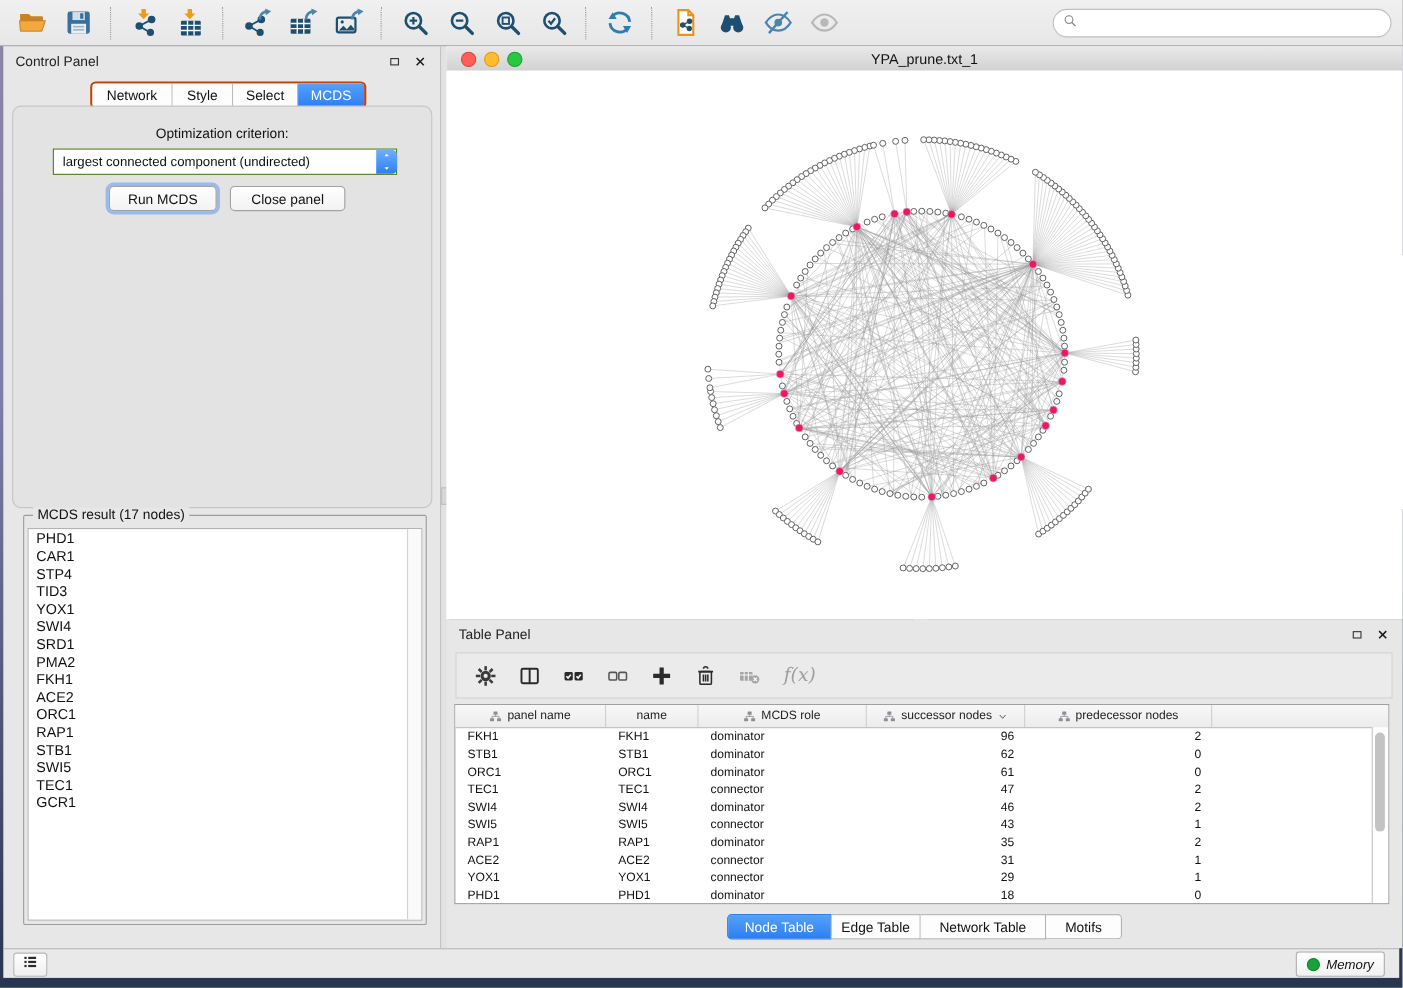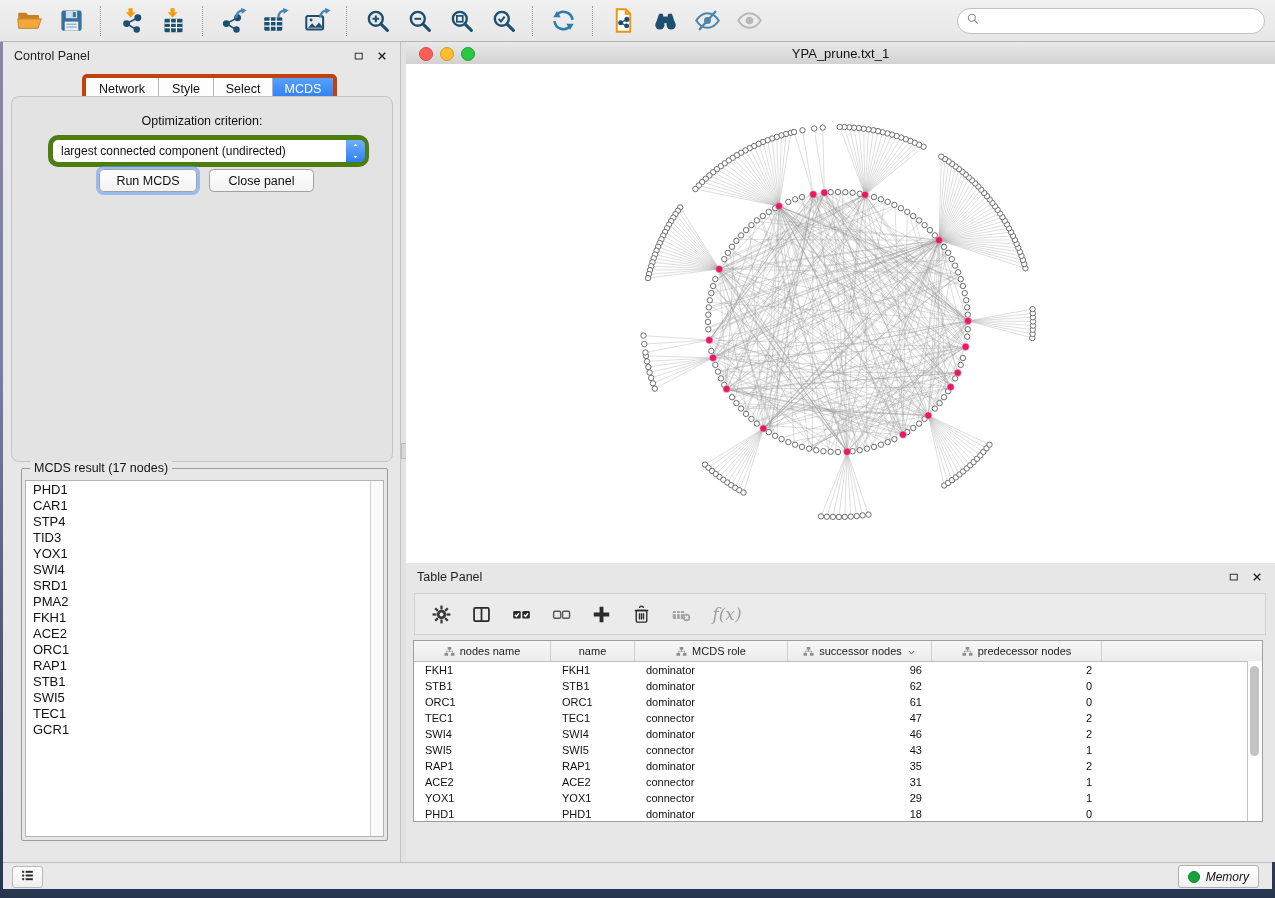--- a/index.html
+++ b/index.html
@@ -20,28 +20,28 @@
   .search-box{position:absolute;right:10px;top:8px;width:290px;height:24px;background:#fff;
     border:1px solid #c0c0c0;border-radius:13px;display:flex;align-items:center;padding:0 8px;}
   .search-box svg{width:14px;height:14px;margin-right:5px;flex:none;}
   .search-box input{border:none;outline:none;flex:1;font:12px "Liberation Sans",sans-serif;background:transparent;}
   
   .cpanel{left:3px;top:42px;width:397px;height:820px;background:#e7e7e7;border-right:1px solid #bdbdbd;}
   .panel-hdr{height:27px;display:flex;align-items:center;font-size:12.5px;color:#222;padding:0 11px;}
   .panel-hdr .ttl{flex:1;}
   .hdr-ico{width:15px;height:15px;margin-left:8px;display:flex;align-items:center;justify-content:center;}
   .hdr-ico svg{width:12px;height:12px;}
-  .seg-tabs{position:absolute;left:79px;top:32px;display:flex;height:21px;border:4px solid #c2410c;border-radius:5px;overflow:hidden;background:#fff;}
+  .seg-tabs{position:absolute;left:79px;top:32px;display:flex;height:21px;border:2px solid #c2410c;border-radius:5px;overflow:hidden;background:#fff;}
   .seg{display:flex;align-items:center;justify-content:center;font-size:12.5px;color:#111;border-right:1px solid #b5b5b5;background:#fdfdfd;cursor:default;}
   .seg:last-child{border-right:none;}
   .seg.on{background:linear-gradient(#55a1fb,#2e7ef2);color:#fff;}
   .cp-body{position:absolute;left:8px;top:54px;width:380px;height:364px;background:#e3e3e3;
     border:1px solid #c5c5c5;border-radius:8px;}
   .opt-label{position:absolute;left:0;top:17px;width:100%;text-align:center;font-size:12.5px;color:#111;}
-  .combo{position:absolute;left:36px;top:38px;width:311px;height:22px;background:#fff;border:5px solid #4d7c0f;border-radius:10px;display:flex;align-items:center;}
+  .combo{position:absolute;left:36px;top:38px;width:311px;height:22px;background:#fff;border:1px solid #4d7c0f;border-radius:0;display:flex;align-items:center;}
   .combo .val{flex:1;font-size:12px;color:#111;padding-left:8px;white-space:nowrap;overflow:hidden;}
   .combo .step{width:19px;height:22px;margin:-1px -1px -1px 0;border-radius:0 5px 5px 0;background:linear-gradient(#6fb0fc,#2e7ef2);display:flex;flex-direction:column;align-items:center;justify-content:center;}
   .combo .step svg{width:9px;height:8px;}
   .btn{position:absolute;height:21px;background:linear-gradient(#ffffff,#f2f2f2);border:1px solid #a2a2a2;border-radius:4.5px;font-size:12.5px;color:#111;display:flex;align-items:center;justify-content:center;}
   .btn.focus{box-shadow:0 0 0 3px rgba(100,160,250,.6);}
   .grp{position:absolute;left:18px;top:426px;width:365px;height:371px;border:1px solid #9d9d9d;border-radius:2px;}
   .grp-legend{position:absolute;left:8px;top:-8px;background:#e7e7e7;padding:0 4px;font-size:12.5px;color:#111;}
   .mcds-list{position:absolute;left:3px;top:11px;width:357px;height:355px;background:#fff;border:1px solid #b3b3b3;overflow:hidden;}
   .mcds-scroll{position:absolute;right:0;top:0;width:12px;height:100%;background:#fafafa;border-left:1px solid #d2d2d2;}
   .mcds-item{font-size:13px;color:#111;padding:1.5px 0 1.5px 7px;line-height:13px;}
@@ -1118,21 +1118,21 @@
     <div class="thead" id="thead">
         <div class="th" style="width: 137px;">
           <svg viewBox="0 0 24 24">
             <g fill="#8a8f94">
               <rect x="8" y="2" width="8" height="6" rx="1"></rect>
               <rect x="1" y="15" width="8" height="6" rx="1"></rect>
               <rect x="15" y="15" width="8" height="6" rx="1"></rect>
             </g>
             <path d="M12 8v3.5M5 15v-3.5h14V15" stroke="#8a8f94" stroke-width="1.6" fill="none"></path>
           </svg>
-          <span>nodes name</span>
+          <span>panel name</span>
         </div>
         <div class="th" style="width: 84px;">
           <span>name</span>
         </div>
         <div class="th" style="width: 153px;">
           <svg viewBox="0 0 24 24">
             <g fill="#8a8f94">
               <rect x="8" y="2" width="8" height="6" rx="1"></rect>
               <rect x="1" y="15" width="8" height="6" rx="1"></rect>
               <rect x="15" y="15" width="8" height="6" rx="1"></rect>
@@ -1237,20 +1237,26 @@
           <div class="td l" style="width: 84px;">PHD1</div>
           <div class="td l" style="width: 153px;">dominator</div>
           <div class="td r" style="width: 144px;">18</div>
           <div class="td r" style="width: 170px;">0</div>
         </div>
       </div>
     <div class="tscroll">
       <div class="tthumb"></div>
     </div>
   </div>
+  <div class="bot-tabs" id="bot-tabs">
+      <div class="btab on" style="width: 93px;">Node Table</div>
+      <div class="btab" style="width: 80px;">Edge Table</div>
+      <div class="btab" style="width: 113px;">Network Table</div>
+      <div class="btab" style="width: 68px;">Motifs</div>
+    </div>
 </div>
 
 <div class="abs statusbar">
   <div class="sb-left">
     <span><svg viewBox="0 0 24 24">
           <g fill="#2b2b2b">
             <rect x="3.5" y="4.5" width="3.2" height="3.2"></rect>
             <rect x="9" y="4.5" width="11.5" height="3.2"></rect>
             <rect x="3.5" y="10.4" width="3.2" height="3.2"></rect>
             <rect x="9" y="10.4" width="11.5" height="3.2"></rect>

